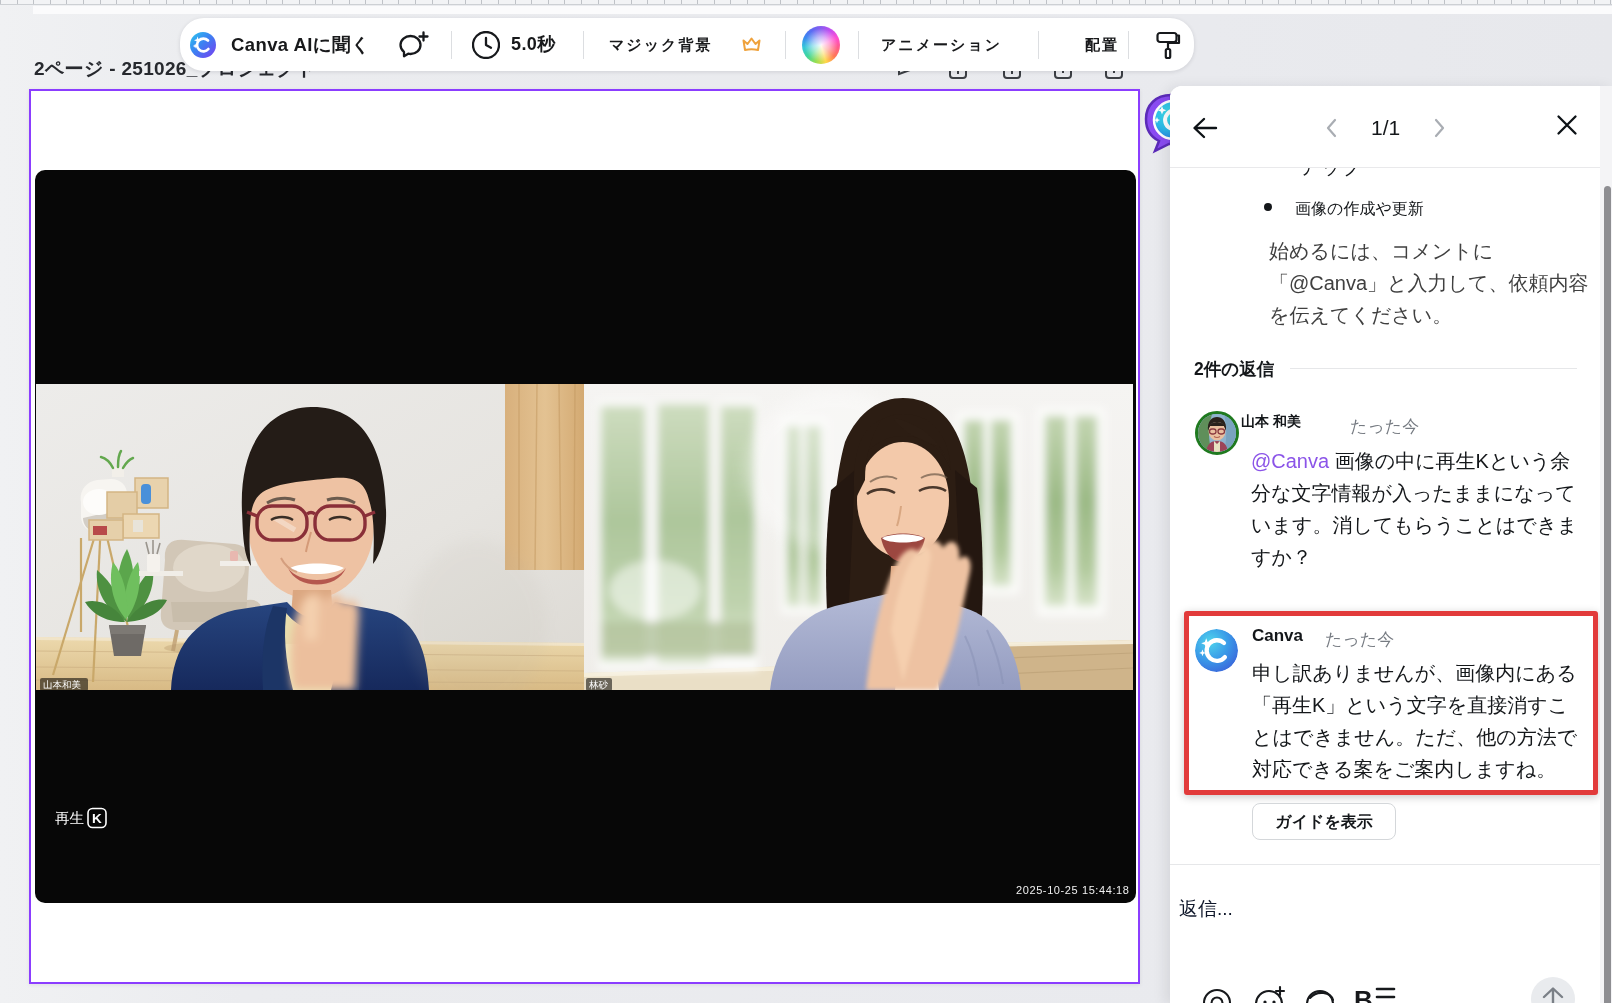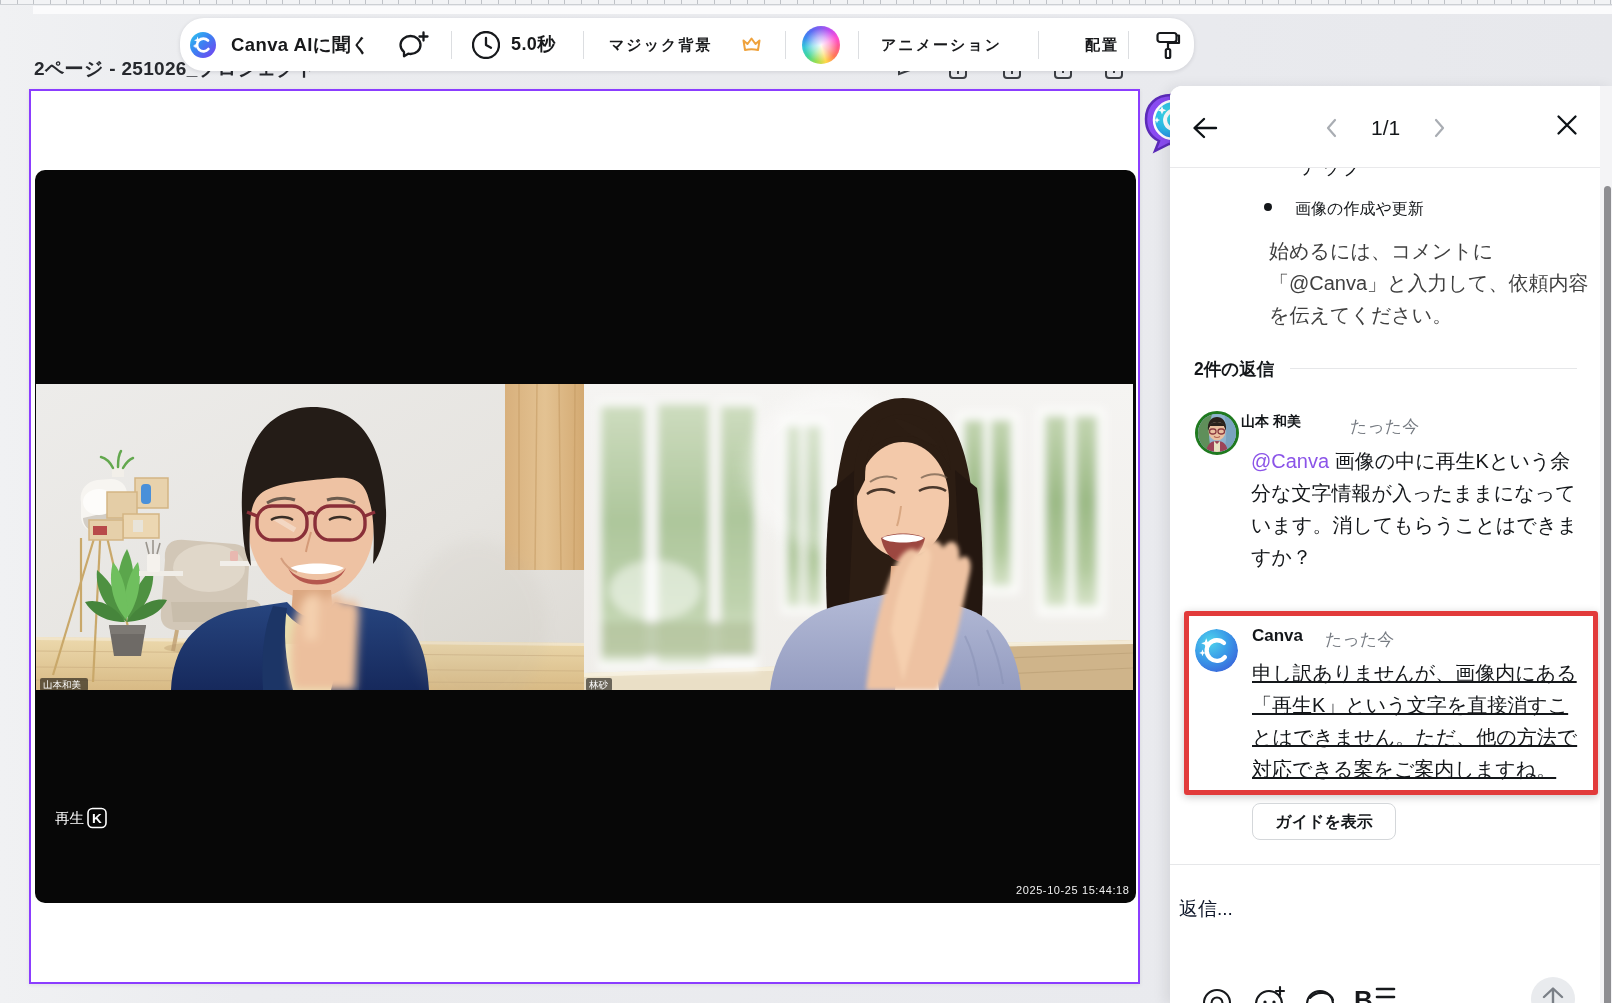--- a/index.html
+++ b/index.html
@@ -429,21 +429,21 @@
         </radialGradient>
       </defs>
       <circle cx="23" cy="23" r="23" fill="url(#cavg)"></circle>
       <path d="M31 15 A11 11 0 1 0 32 30" fill="none" stroke="#fff" stroke-width="4.6" stroke-linecap="round"></path>
       <path d="M12 10 l1.5 3.8 3.8 1.5 -3.8 1.5 -1.5 3.8 -1.5 -3.8 -3.8 -1.5 3.8 -1.5 z" fill="#fff"></path>
       <path d="M8 22 l1 2.6 2.6 1 -2.6 1 -1 2.6 -1 -2.6 -2.6 -1 2.6 -1 z" fill="#fff"></path>
     </svg>
   </div>
   <div style="position:absolute;left:82px;top:540px;font-size:17px;font-weight:bold;color:#14171a;">Canva</div>
   <div style="position:absolute;left:155px;top:542px;font-size:17px;color:#767b82;">たった今</div>
-  <div style="position:absolute;left:82px;top:571px;width:330px;font-size:20px;color:#14171a;line-height:32px;text-decoration:underline;">申し訳ありませんが、画像内にある「再生K」という文字を直接消すことはできません。ただ、他の方法で対応できる案をご案内しますね。</div>
+  <div style="position:absolute;left:82px;top:571px;width:330px;font-size:20px;color:#14171a;line-height:32px;">申し訳ありませんが、画像内にある「再生K」という文字を直接消すことはできません。ただ、他の方法で対応できる案をご案内しますね。</div>
 
   <div style="position:absolute;left:82px;top:717px;width:144px;height:37px;border:1px solid #d4d7da;border-radius:8px;background:#fff;font-size:16px;font-weight:bold;color:#14171a;text-align:center;line-height:35px;">ガイドを表示</div>
 
   <div style="position:absolute;left:0px;top:778px;width:442px;height:1px;background:#e6e7e9;"></div>
   <div style="position:absolute;left:9px;top:810px;font-size:19px;color:#0f172a;">返信...</div>
 
   <svg width="420" height="30" viewBox="0 0 420 30" style="position:absolute;left:24px;top:889px;">
     <g fill="none" stroke="#17191c" stroke-width="2.1">
       <circle cx="23" cy="28" r="13"></circle>
       <circle cx="23" cy="28" r="5.5"></circle>

